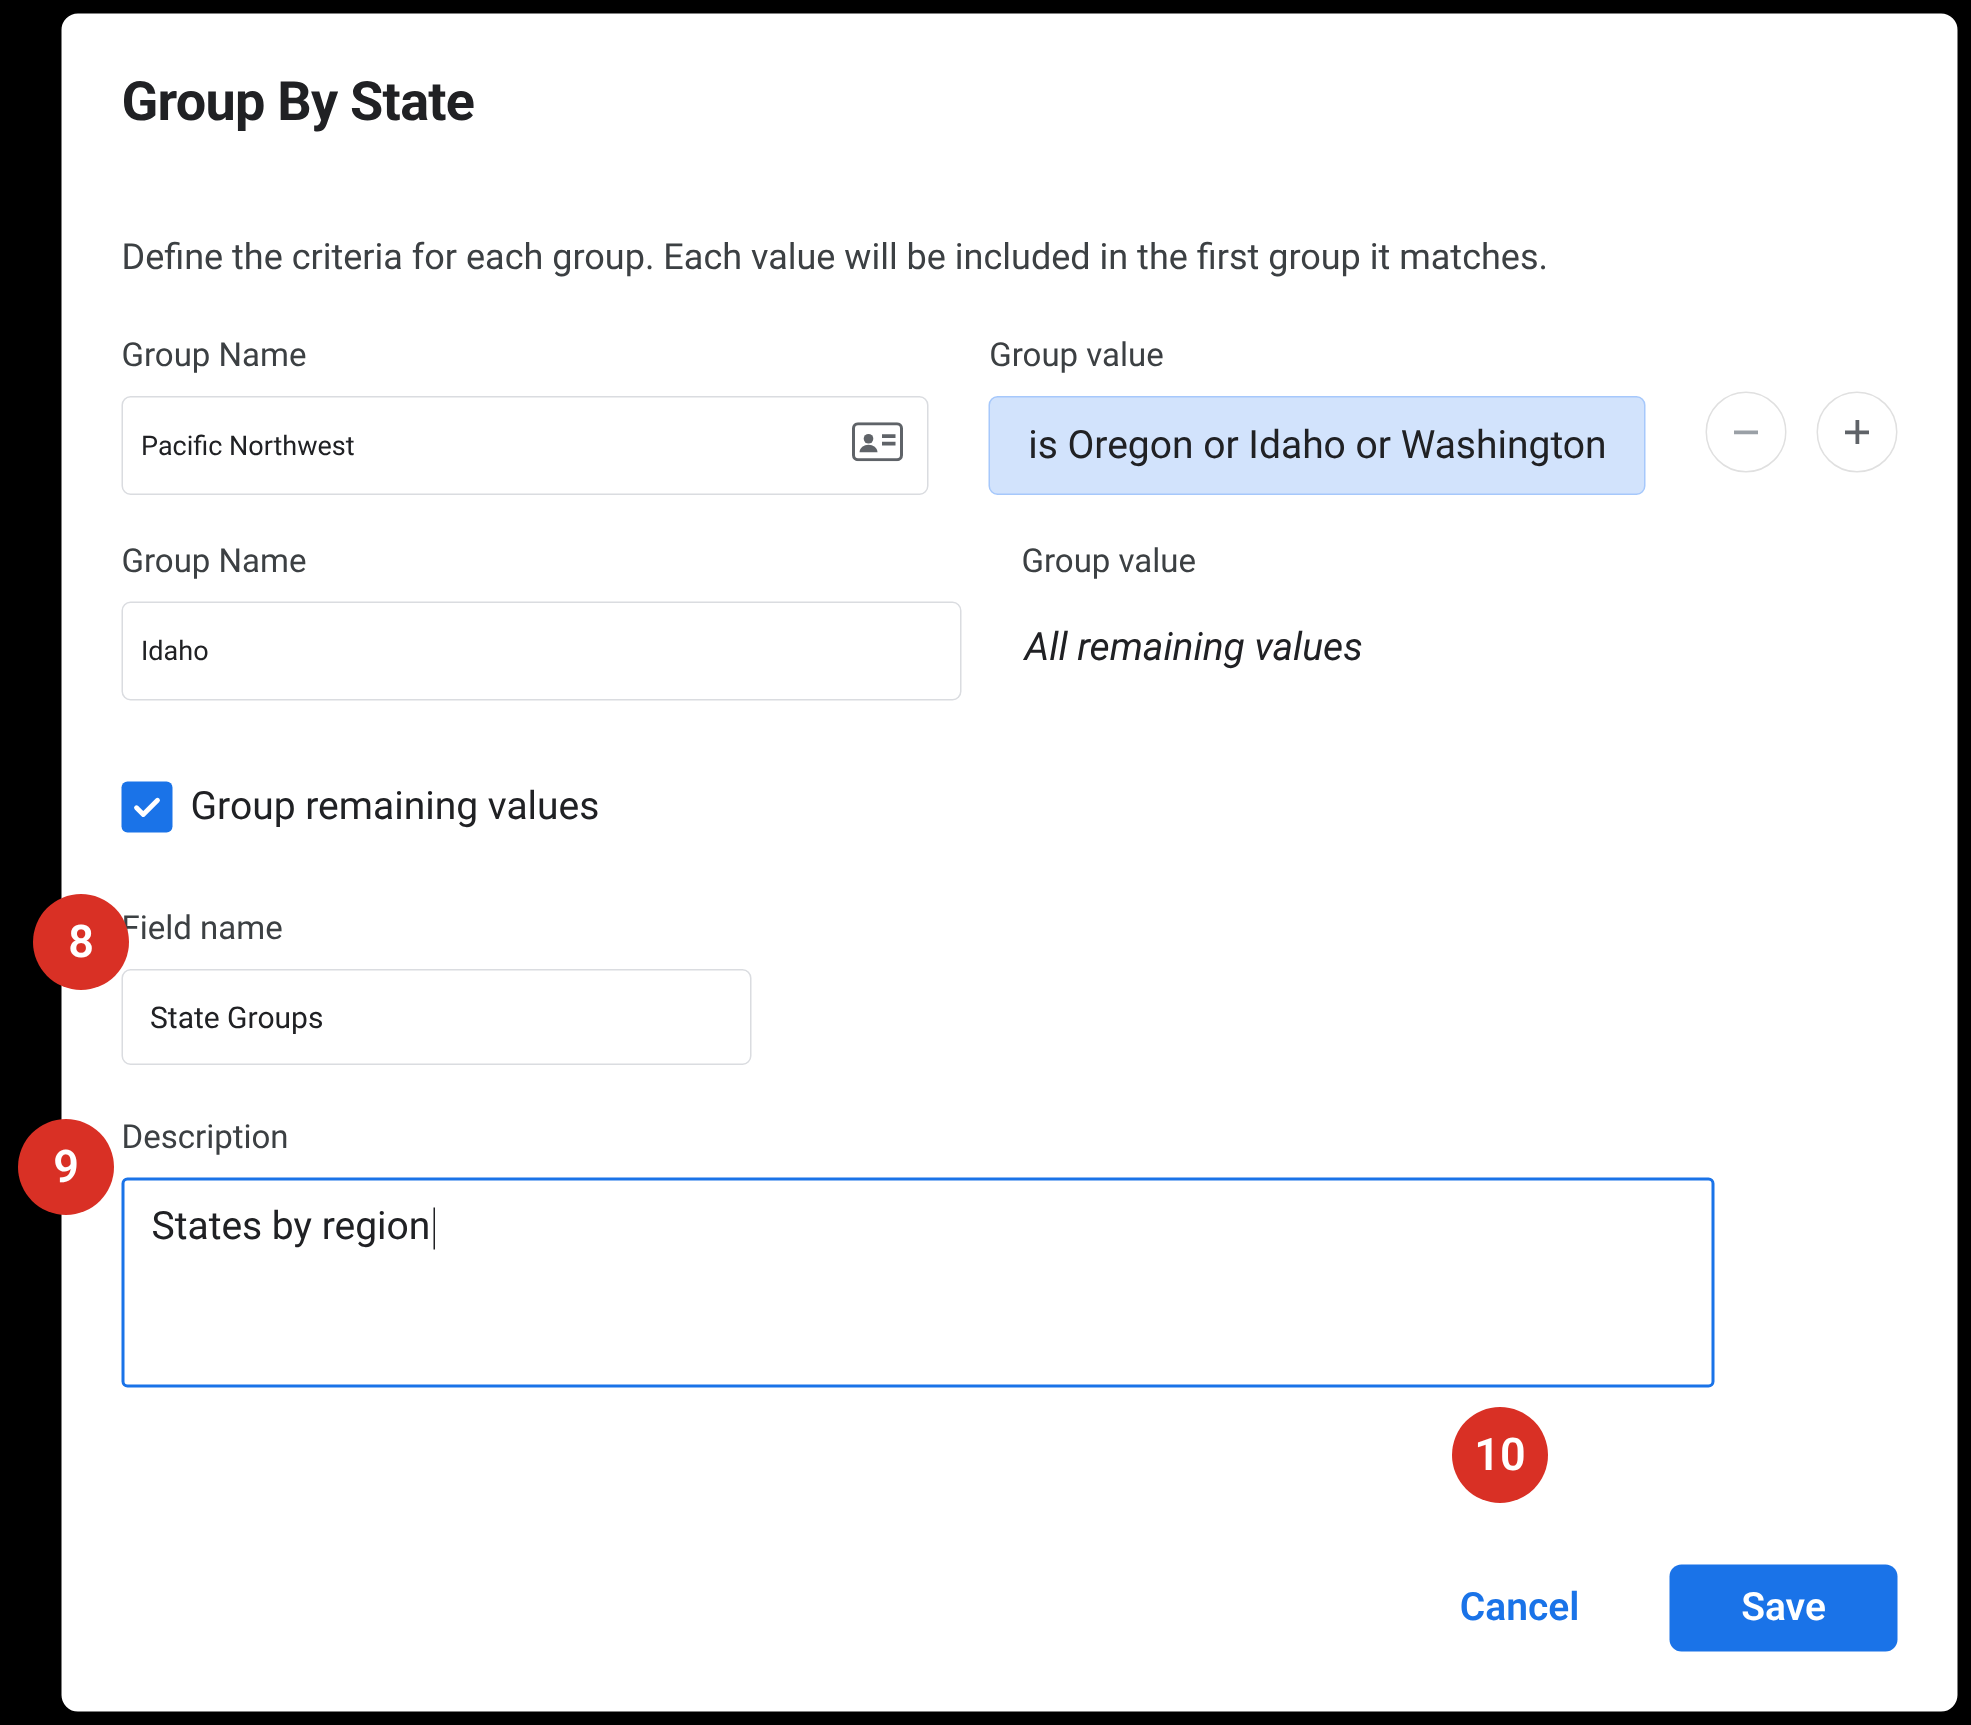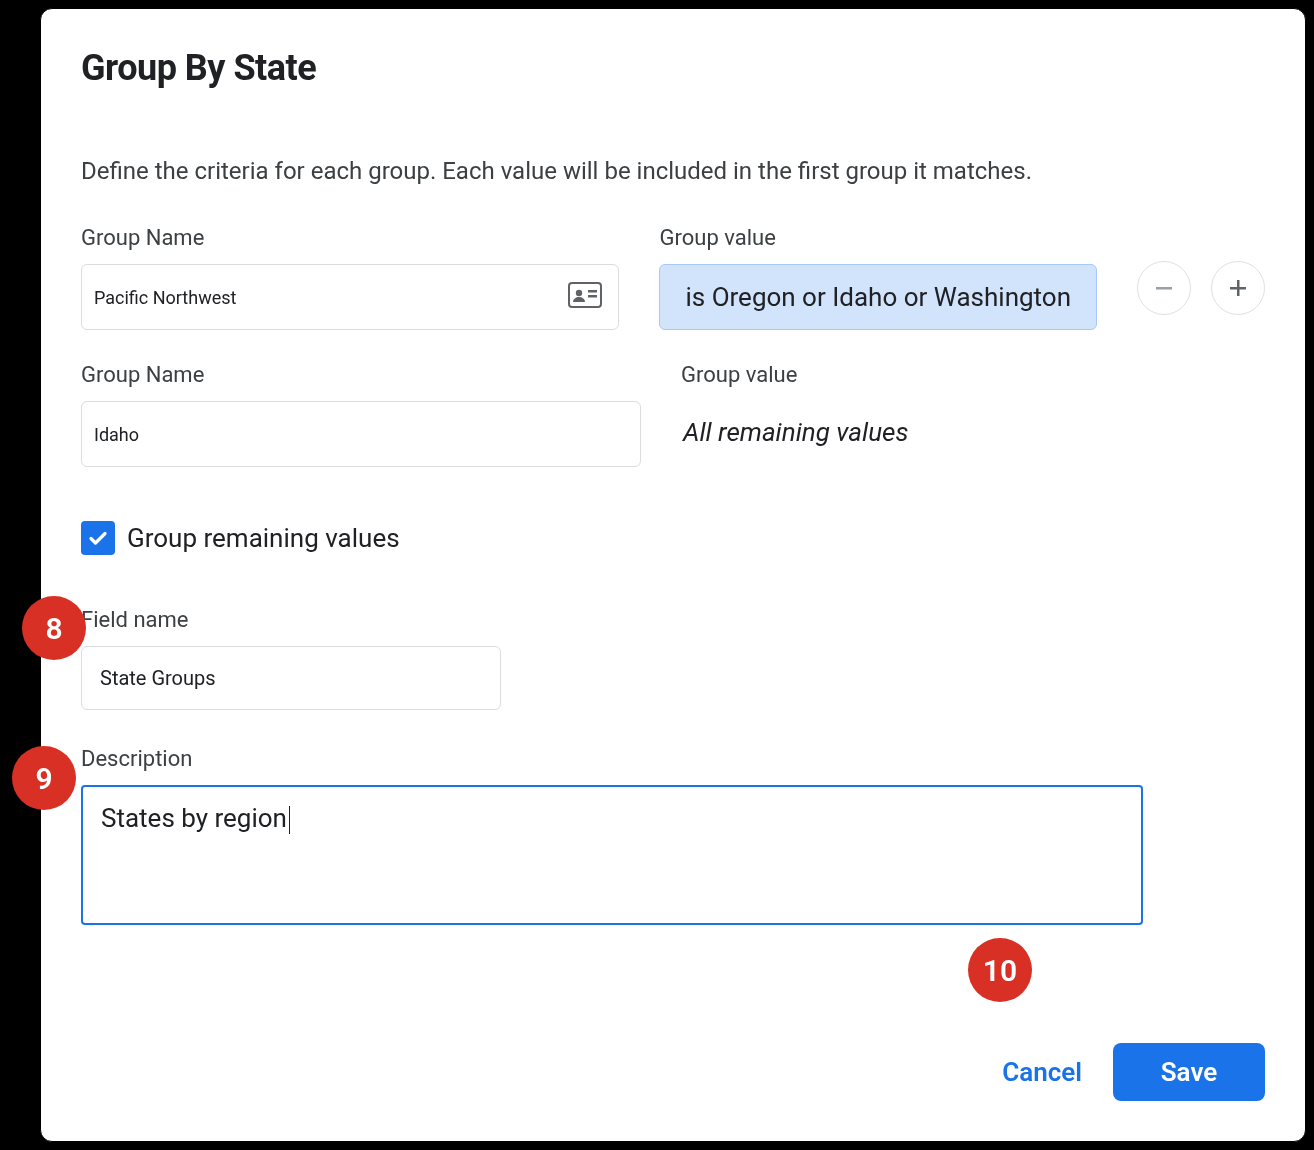--- a/index.html
+++ b/index.html
@@ -156,21 +156,21 @@
       background: #202124;
       vertical-align: middle;
       margin-left: 2px;
     }
     .footer {
       position: absolute;
       bottom: 40px;
       right: 40px;
       display: flex;
       align-items: center;
-      gap: 31px;
+      gap: 60px;
     }
     .cancel-btn {
       font-size: 26px;
       font-weight: 600;
       color: #1a73e8;
       cursor: pointer;
     }
     .save-btn {
       width: 152px;
       height: 58px;

